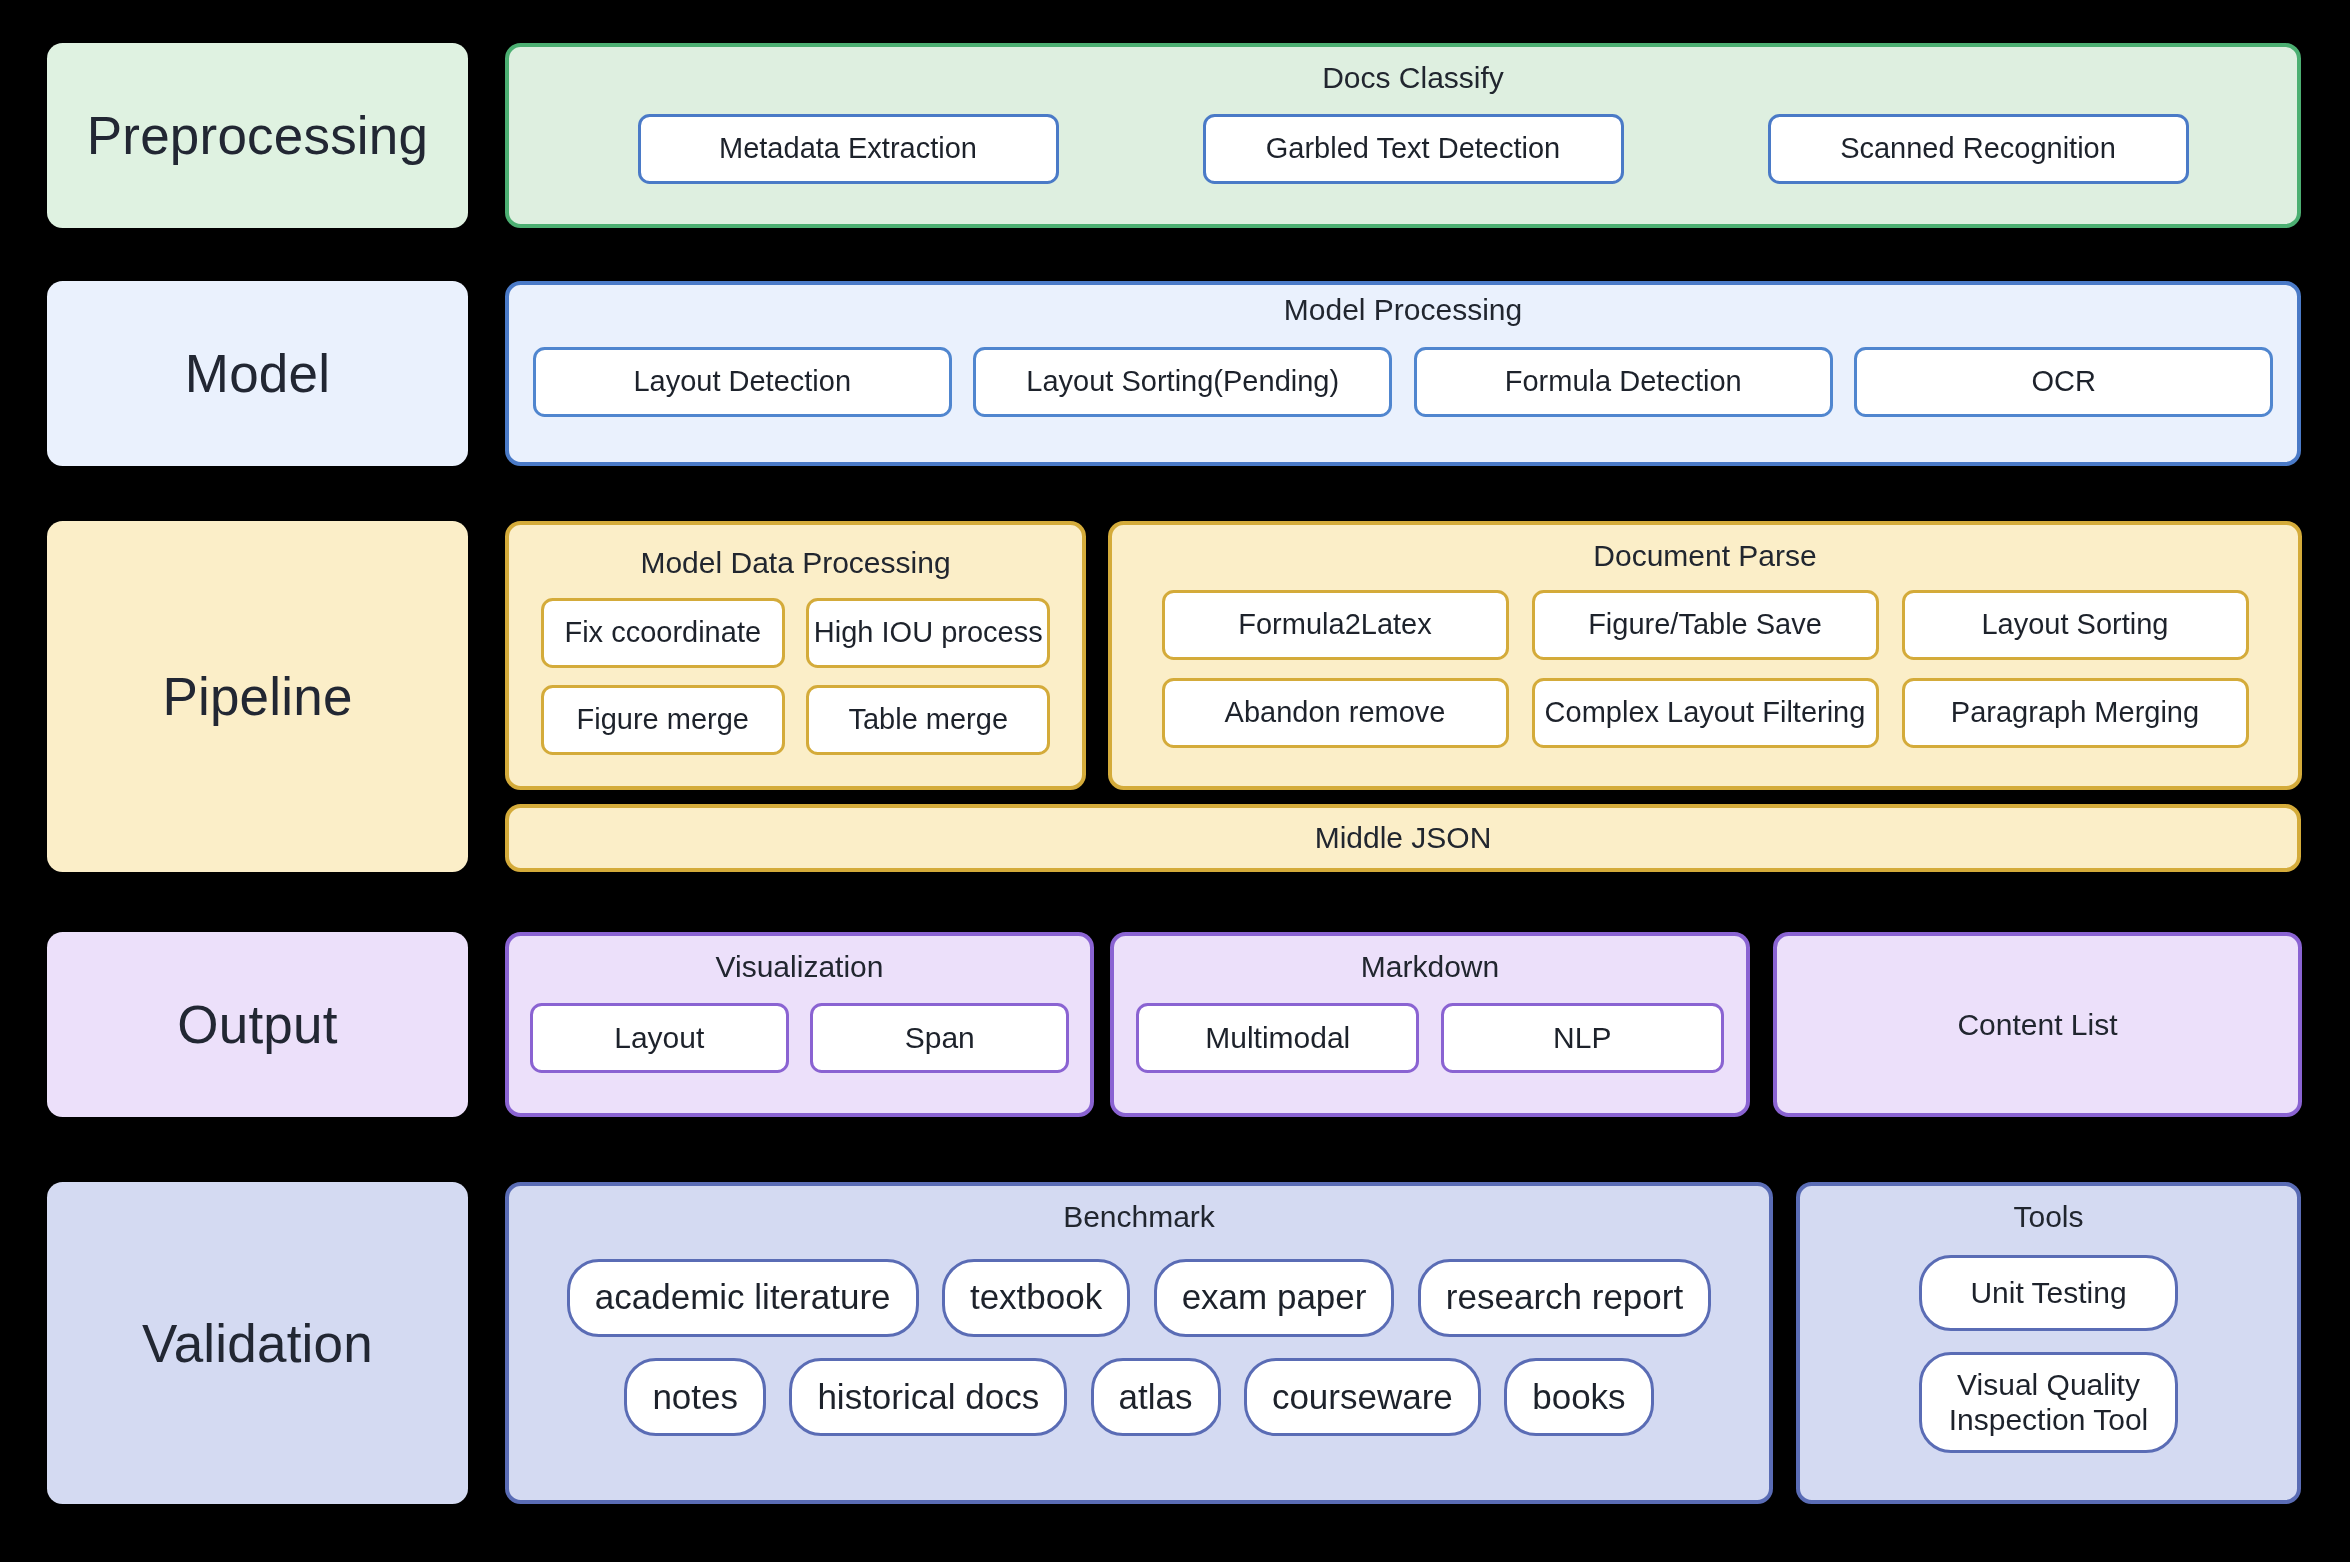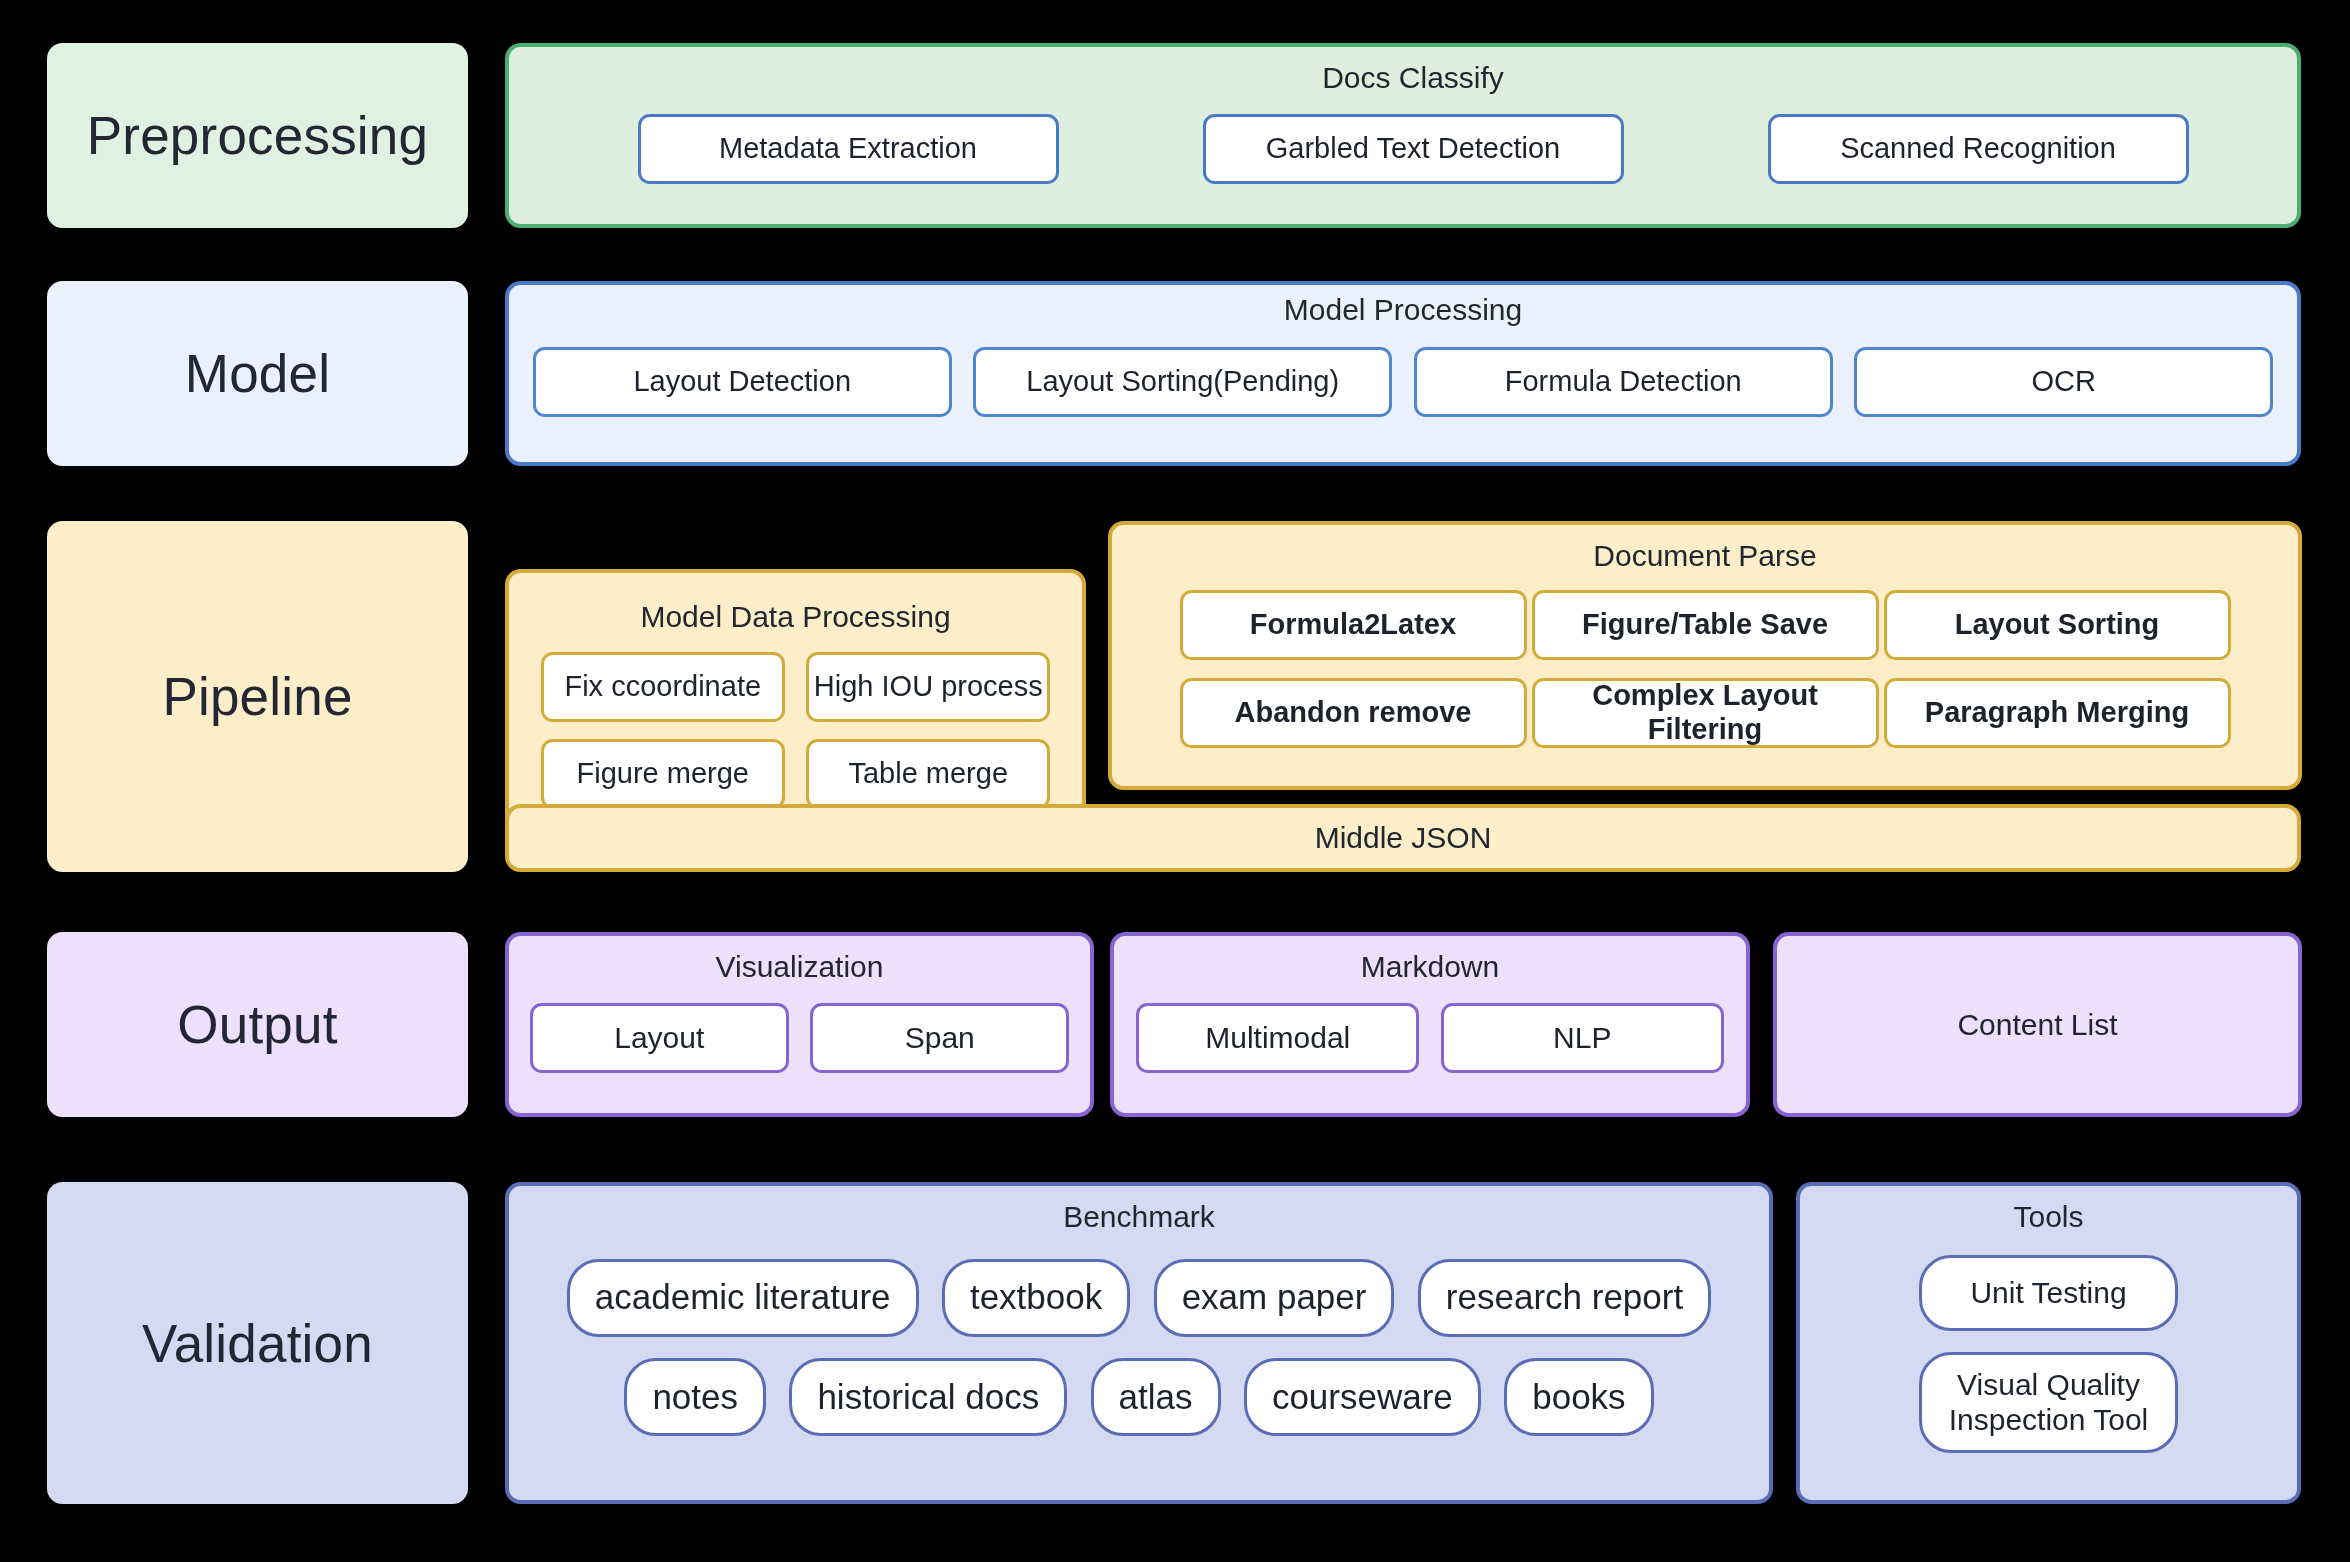--- a/index.html
+++ b/index.html
@@ -91,27 +91,27 @@
   #panel-docs-classify .chip { width: 421px; height: 70px; font-size: 29px; }
 
   
   #label-model { top: 281px; height: 185px; }
   #panel-model-processing { top: 281px; left: 505px; width: 1796px; height: 185px; padding-top: 10px; }
   #panel-model-processing .chip-row { margin-top: 21.5px; gap: 21.5px; }
   #panel-model-processing .chip { width: 419px; height: 70px; font-size: 29px; }
 
   
   #label-pipeline { top: 521px; height: 351px; }
-  #panel-model-data { top: 521px; left: 505px; width: 581px; height: 269px; padding-top: 29px; margin-top: 48px; }
+  #panel-model-data { top: 521px; left: 505px; width: 581px; height: 269px; padding-top: 23px; }
   #panel-model-data .chip-row { margin-top: 19.5px; gap: 21.5px; }
   #panel-model-data .chip { width: 244px; height: 70px; font-size: 29px; }
   #panel-model-data .chip-row.r2 { margin-top: 17.6px; }
 
   #panel-document-parse { top: 521px; left: 1108px; width: 1194px; height: 269px; padding-top: 15.6px; }
-  #panel-document-parse .chip-row { margin-top: 19.5px; gap: 5px; font-weight: bold; }
+  #panel-document-parse .chip-row { margin-top: 19.5px; gap: 23px; }
   #panel-document-parse .chip { width: 347px; height: 70px; font-size: 29px; }
   #panel-document-parse .chip-row.r2 { margin-top: 17.6px; }
 
   #panel-middle-json { top: 804px; left: 505px; width: 1796px; height: 68px; justify-content: center; }
   #panel-middle-json .panel-title { font-size: 30px; }
 
   
   #label-output { top: 932px; height: 185px; }
   #panel-visualization { top: 932px; left: 505px; width: 589px; height: 185px; padding-top: 15.6px; }
   #panel-visualization .chip-row { margin-top: 21.5px; gap: 21.5px; }

